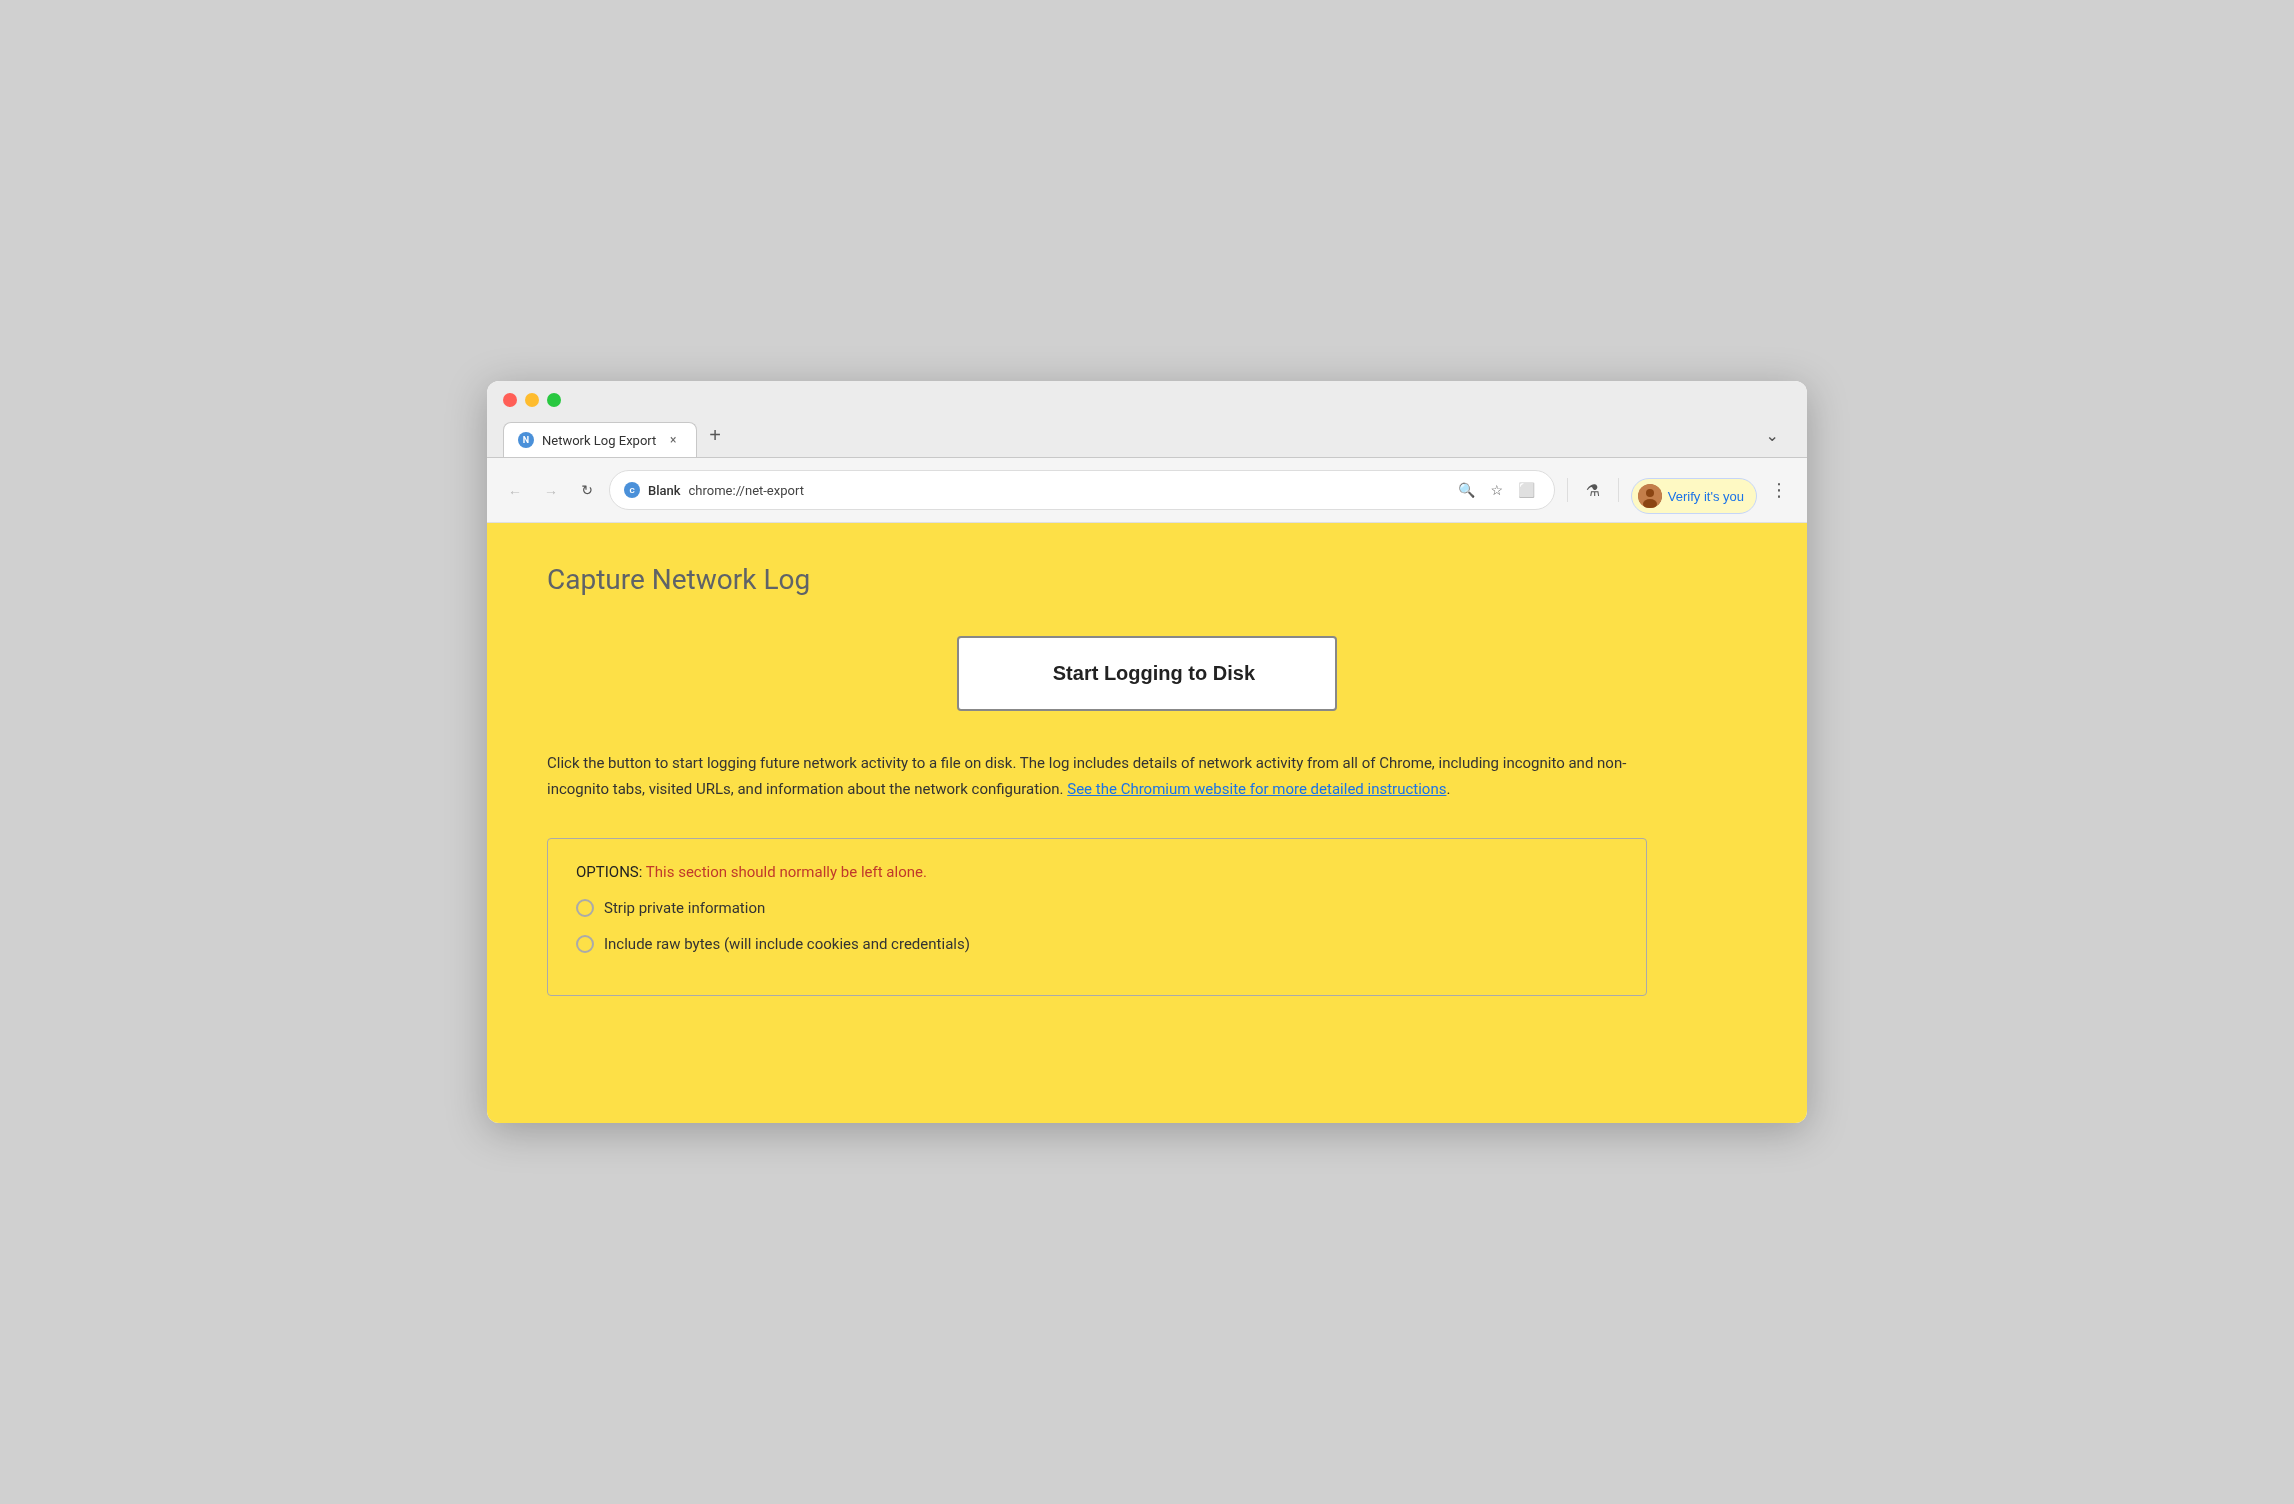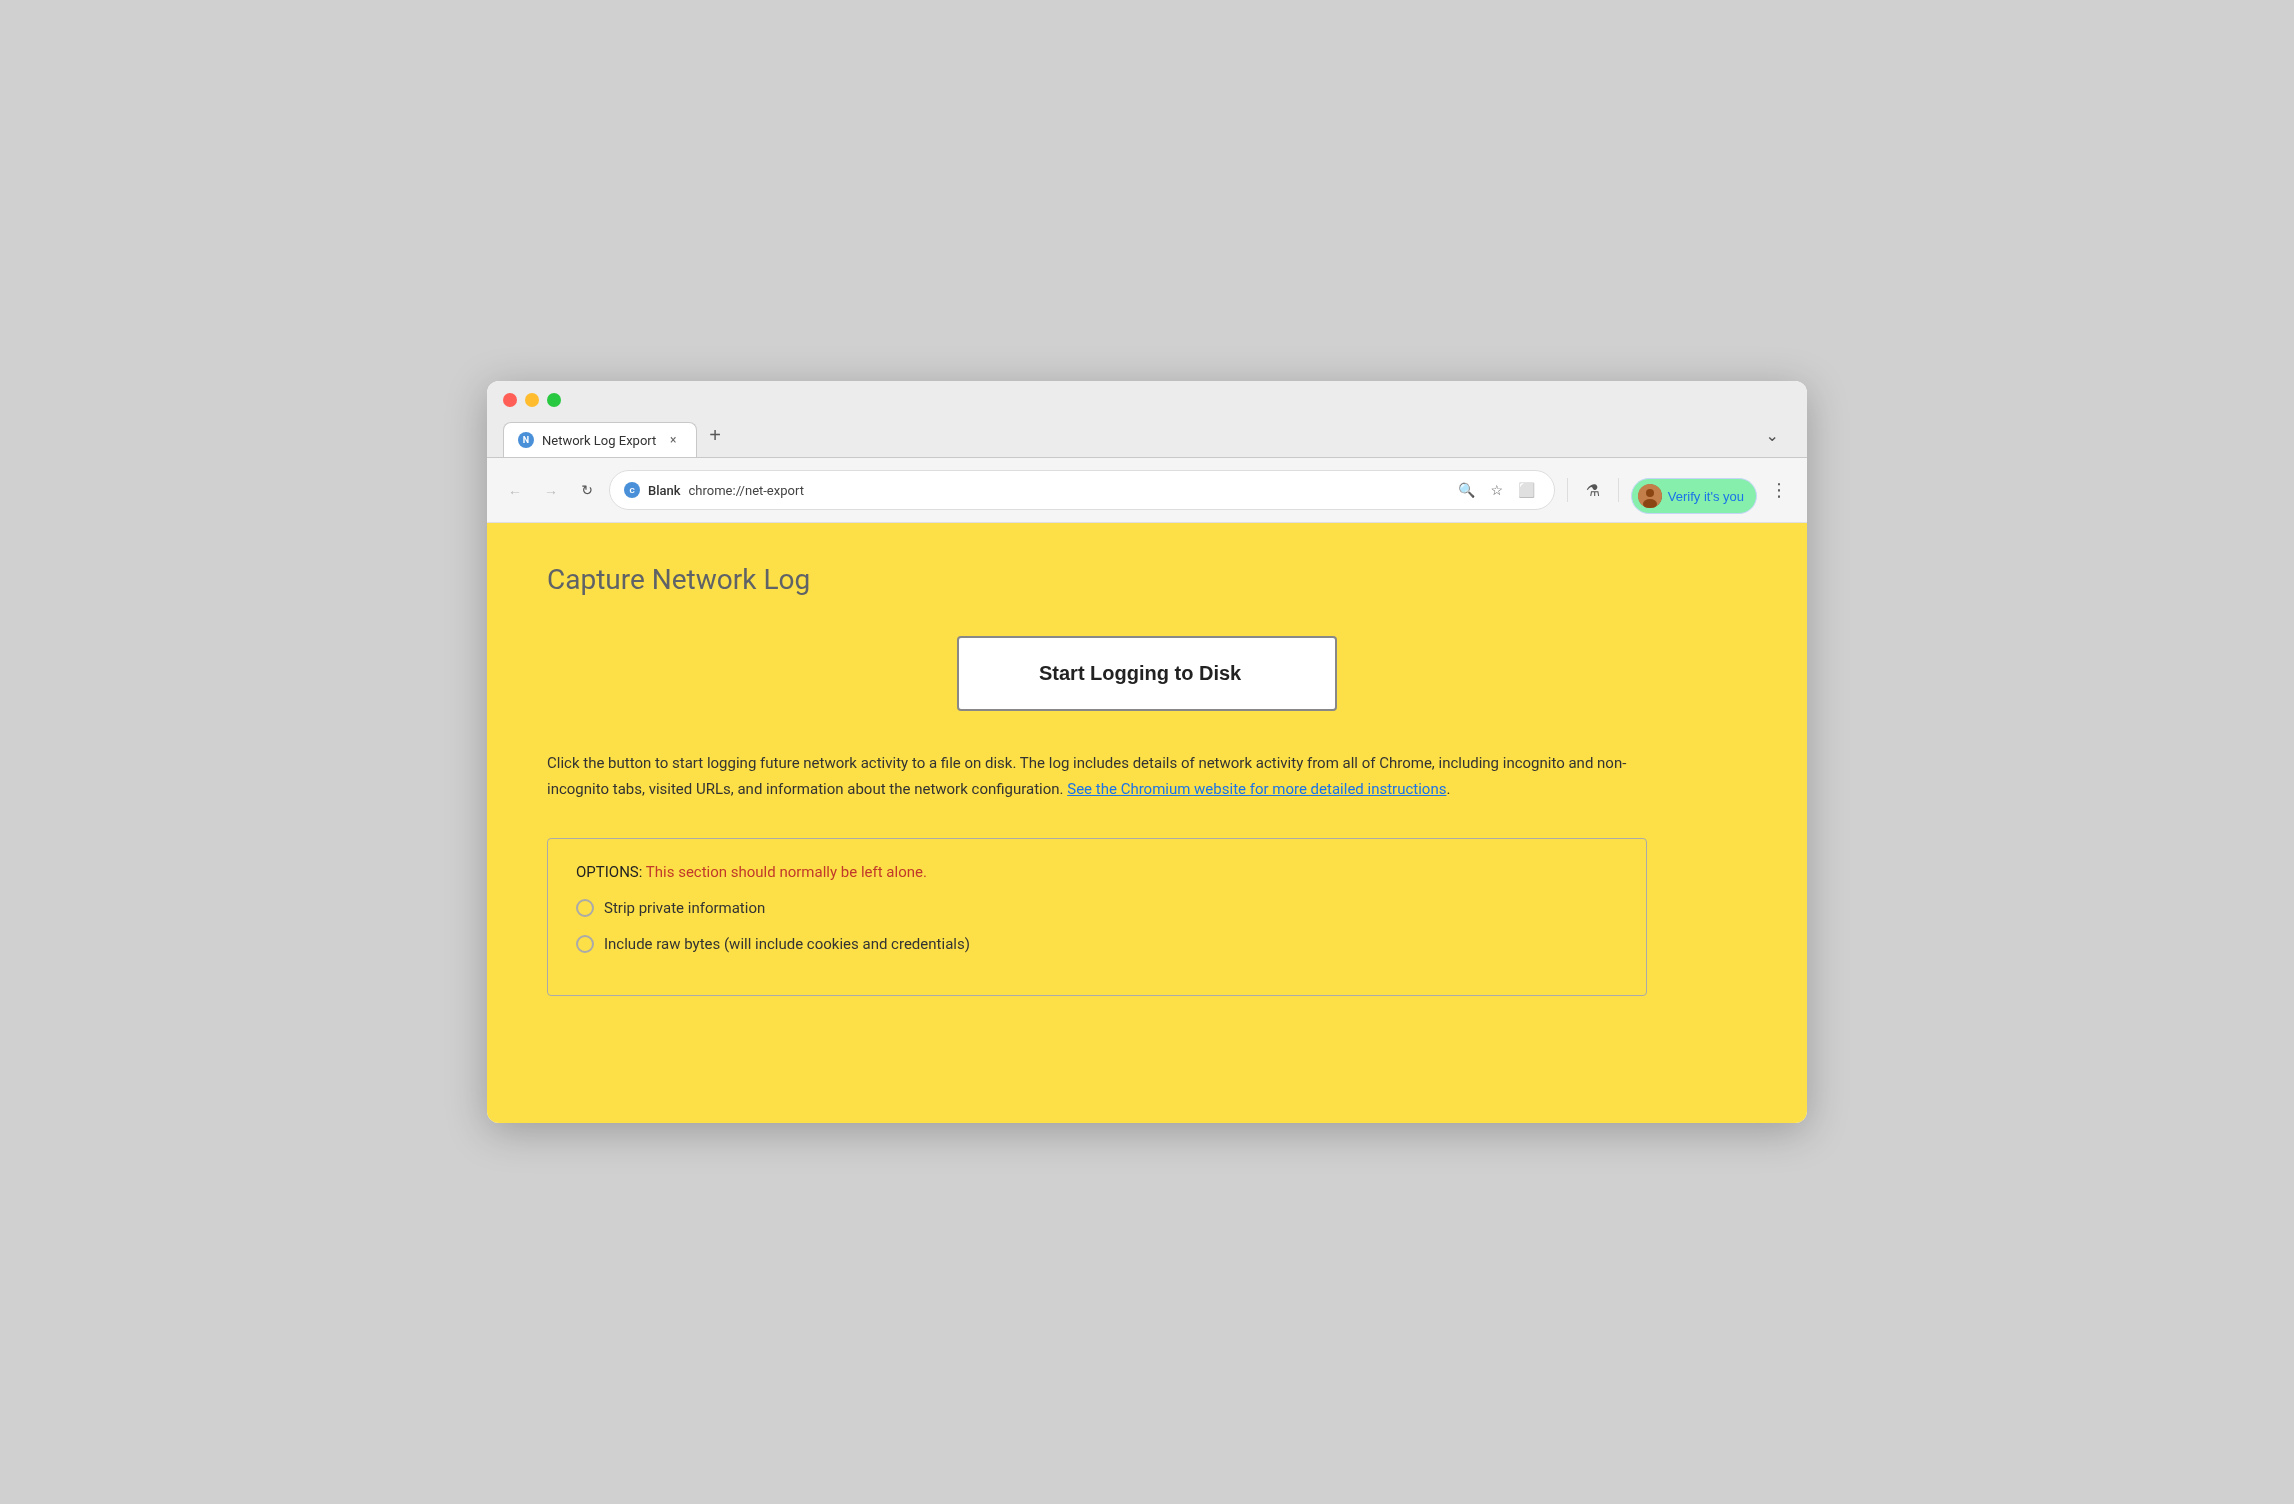--- a/index.html
+++ b/index.html
@@ -212,21 +212,21 @@
       width: 1px;
       height: 24px;
       background: #ddd;
       margin: 0 4px;
     }
 
     .verify-btn {
       display: flex;
       align-items: center;
       gap: 6px;
-      background: #86efac;
+      background: #fef9c3;
       border: 1px solid #c5d5f8;
       border-radius: 20px;
       padding: 5px 12px 5px 6px;
       cursor: pointer;
       font-size: 13px;
       color: #1a73e8;
       font-weight: 500;
       margin-top: 12px;
     }
 
@@ -280,21 +280,21 @@
     .start-logging-btn {
       background: #ffffff;
       border: 2px solid #888;
       border-radius: 4px;
       padding: 24px 80px;
       font-size: 20px;
       font-weight: 700;
       color: #222;
       cursor: pointer;
       min-width: 380px;
-      text-align: left;
+      text-align: right;
     }
 
     .description {
       font-size: 15px;
       color: #333;
       line-height: 1.7;
       margin-bottom: 36px;
       max-width: 1100px;
     }
 

